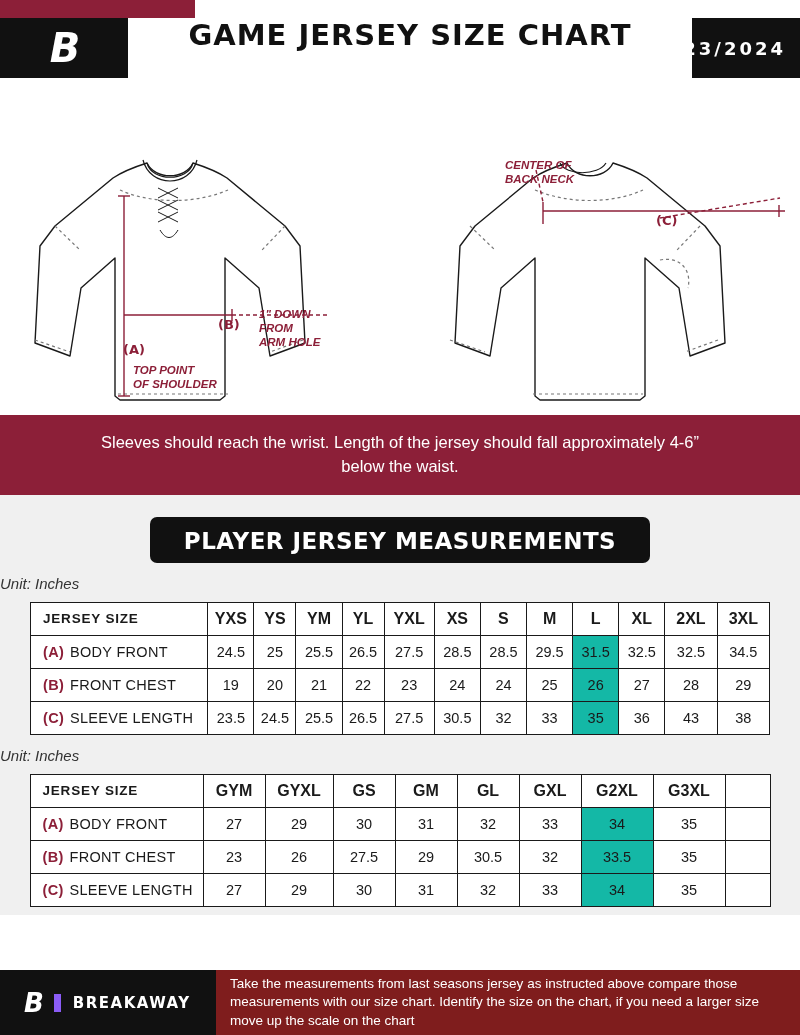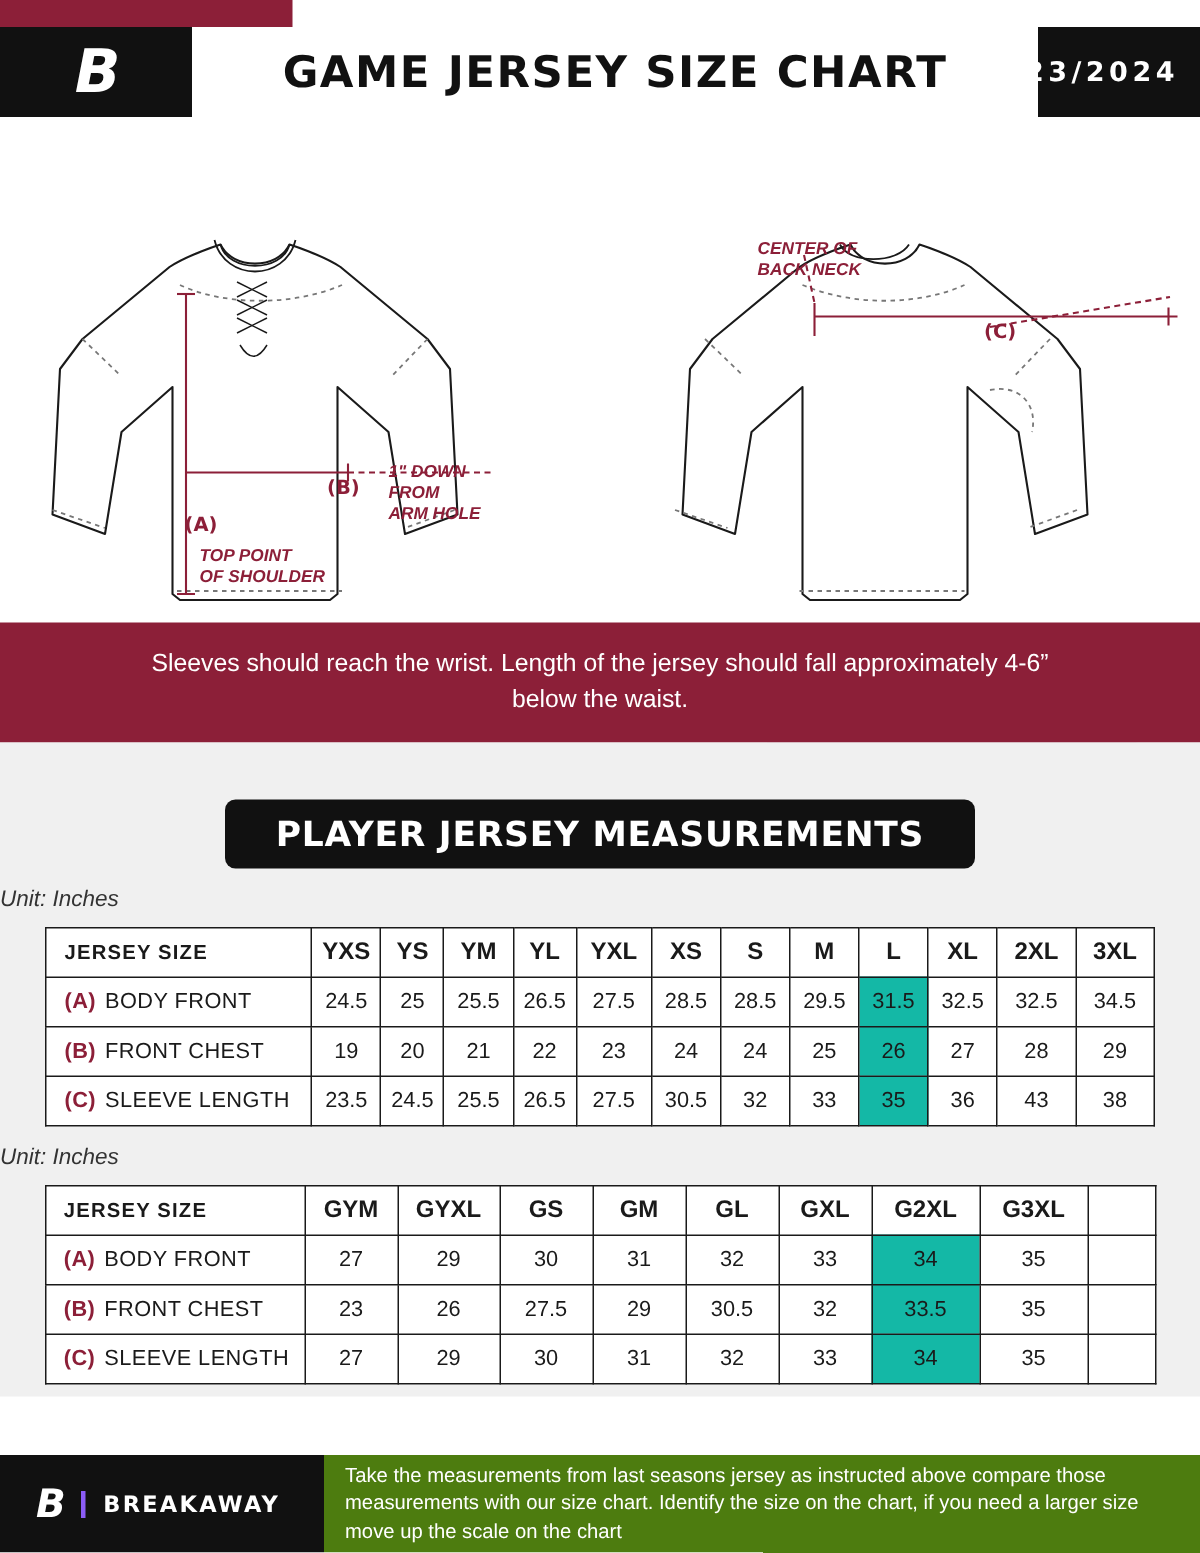--- a/index.html
+++ b/index.html
@@ -65,21 +65,21 @@
     font-family: "DejaVu Sans", sans-serif;
     letter-spacing: -2px;
     position: relative;
   }
   .title-white {
     position: absolute;
     left: 128px; top: 18px;
     width: 564px; height: 60px;
     background: #ffffff;
     display: flex;
-    align-items: center;
+    align-items: flex-start;
     justify-content: center;
     z-index: 3;
   }
   .title-white .title-text {
     font-size: 29px;
     font-weight: bold;
     letter-spacing: 1px;
     color: #111111;
     font-family: "DejaVu Sans", sans-serif;
   }
@@ -122,21 +122,21 @@
   .body-wrap {
     position: relative;
     background: #f0f0f0;
     z-index: 2;
     padding-bottom: 8px;
   }
 
   .section-title-wrap {
     display: flex;
     justify-content: center;
-    padding-top: 38px;
+    padding-top: 22px;
   }
   .section-title {
     background: #111111;
     color: #ffffff;
     font-size: 23px;
     font-weight: bold;
     letter-spacing: 0.5px;
     padding: 11px 34px 9px 34px;
     border-radius: 7px;
     font-family: "DejaVu Sans", sans-serif;
@@ -212,27 +212,27 @@
     font-style: italic;
     font-family: "DejaVu Sans", sans-serif;
     position: relative;
     padding-left: 6px;
   }
   .footer-brand {
     color: #ffffff;
     font-size: 15px;
     font-weight: bold;
     letter-spacing: 1.5px;
-    border-left: 3px solid #8b5cf6;
+    border-left: 7px solid #8b5cf6;
     padding-left: 12px;
     font-family: "DejaVu Sans", sans-serif;
   }
   .footer-right {
     flex: 1;
-    background: #4d7c0f;
+    background: #7f1d1d;
     color: #ffffff;
     font-size: 13.5px;
     line-height: 1.35;
     padding: 8px 12px 8px 14px;
     display: flex;
     align-items: center;
   }
 </style>
 </head>
 <body>

